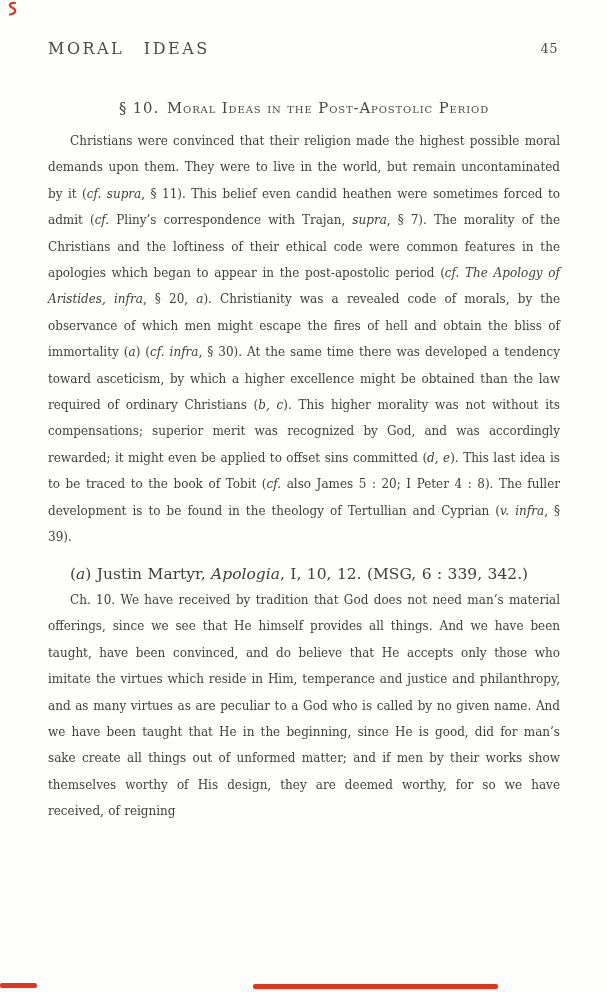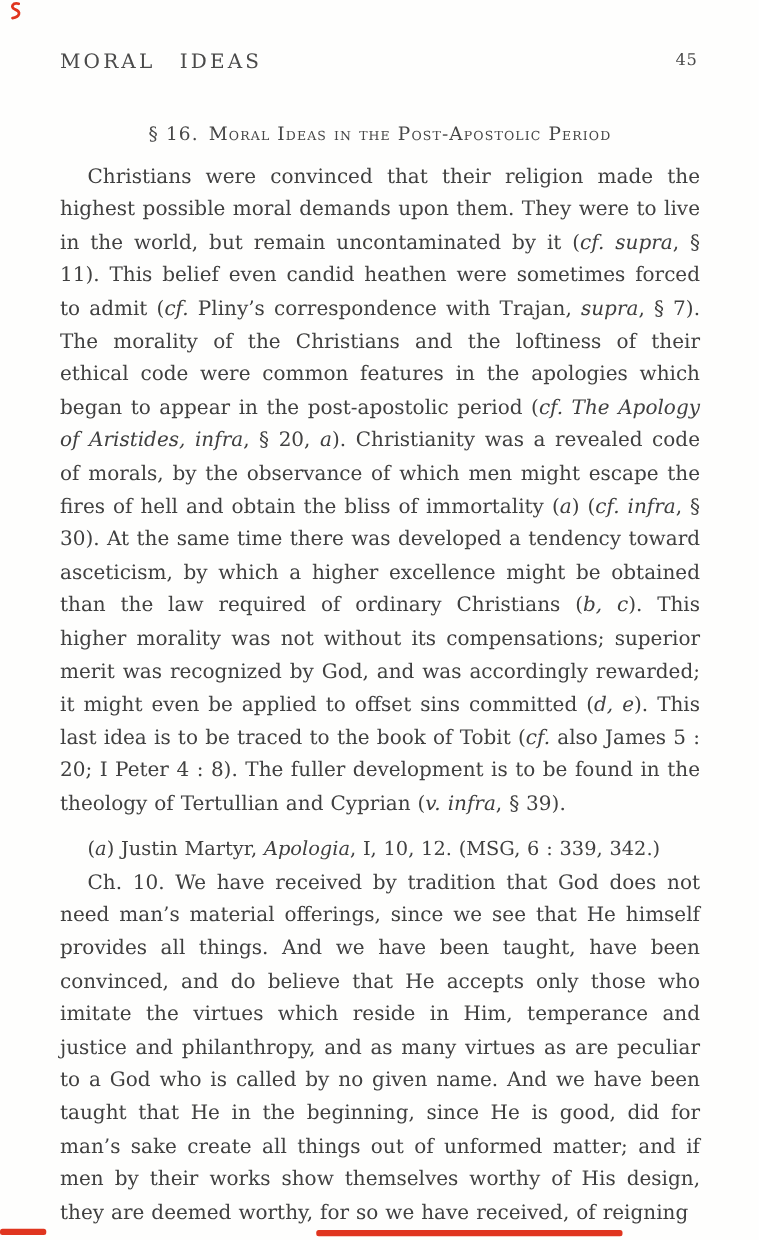--- a/index.html
+++ b/index.html
@@ -61,21 +61,21 @@
   
   .text-body {
     position: absolute;
     top: 128px;
     left: 48px;
     width: 512px;
   }
   .para {
     margin: 0;
     text-align: justify;
-    font-size: 16px;
+    font-size: 12px;
     line-height: 26.4px;
     word-spacing: 0.5px;
     color: #404040;
   }
   .para.indent {
     text-indent: 22px;
   }
   .citation {
     margin: 10px 0 0 0;
     text-indent: 22px;
@@ -114,21 +114,21 @@
   <svg class="squiggle" width="14" height="16" viewBox="0 0 14 16">
     <path d="M9 2 C4 1 2 4.5 6 6.5 C11 8.5 10 12.5 4 13.5" fill="none" stroke-width="2.2" stroke-linecap="round" stroke="#e0351f"></path>
   </svg>
 
   <header class="running-head">
     <span>MORAL IDEAS</span>
     <span class="page-number">45</span>
   </header>
 
   <h2 class="section-heading">
-    <span class="section-number">§ 16.</span><span class="small-caps">Moral Ideas in the Post-Apostolic Period</span>
+    <span class="section-number">§ 10.</span><span class="small-caps">Moral Ideas in the Post-Apostolic Period</span>
   </h2>
 
   <div class="text-body">
     <p class="para indent"><span>Christians were convinced that their religion made the highest possible moral demands upon them. They were to live in the world, but remain uncontaminated by it (</span><i>cf. supra</i><span>, § 11). This belief even candid heathen were sometimes forced to admit (</span><i>cf.</i><span> Pliny’s correspondence with Trajan, </span><i>supra</i><span>, § 7). The morality of the Christians and the loftiness of their ethical code were common features in the apologies which began to appear in the post-apostolic period (</span><i>cf. The Apology of Aristides, infra</i><span>, § 20, </span><i>a</i><span>). Christianity was a revealed code of morals, by the observance of which men might escape the fires of hell and obtain the bliss of immortality (</span><i>a</i><span>) (</span><i>cf. infra</i><span>, § 30). At the same time there was developed a tendency toward asceticism, by which a higher excellence might be obtained than the law required of ordinary Christians (</span><i>b, c</i><span>). This higher morality was not without its compensations; superior merit was recognized by God, and was accordingly rewarded; it might even be applied to offset sins committed (</span><i>d, e</i><span>). This last idea is to be traced to the book of Tobit (</span><i>cf.</i><span> also James 5 : 20; I Peter 4 : 8). The fuller development is to be found in the theology of Tertullian and Cyprian (</span><i>v. infra</i><span>, § 39).</span></p>
     <p class="para citation"><span>(</span><i>a</i><span>) Justin Martyr, </span><i>Apologia</i><span>, I, 10, 12. (MSG, 6 : 339, 342.)</span></p>
     <p class="para indent"><span>Ch. 10. We have received by tradition that God does not need man’s material offerings, since we see that He himself provides all things. And we have been taught, have been convinced, and do believe that He accepts only those who imitate the virtues which reside in Him, temperance and justice and philanthropy, and as many virtues as are peculiar to a God who is called by no given name. And we have been taught that He in the beginning, since He is good, did for man’s sake create all things out of unformed matter; and if men by their works show themselves worthy of His design, they are deemed worthy, for so we have received, of reigning</span></p>
   </div>
 
   <div class="scan-bar left" style="background-color: rgb(224, 53, 31);"></div>
   <div class="scan-bar right" style="background-color: rgb(224, 53, 31);"></div>

